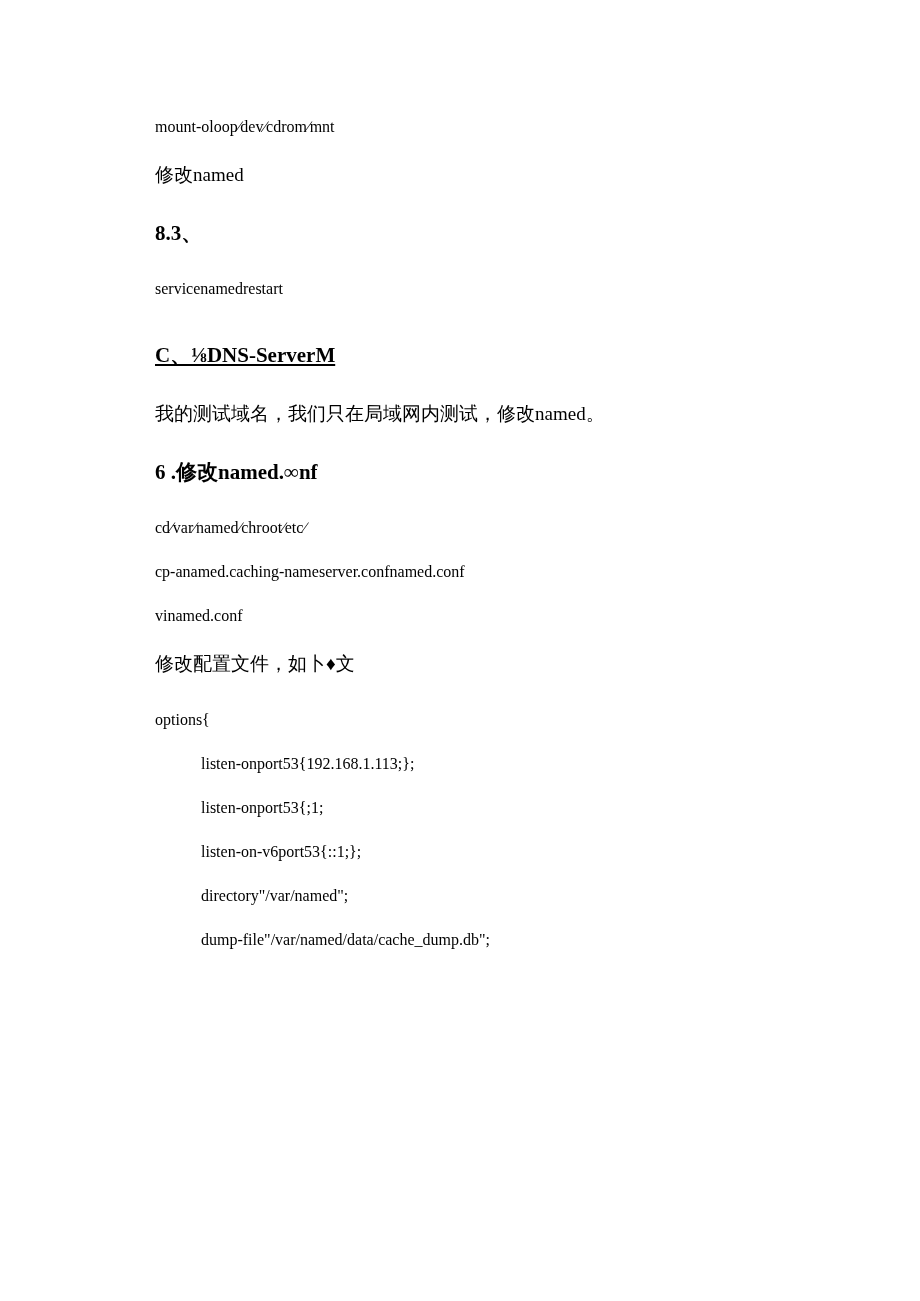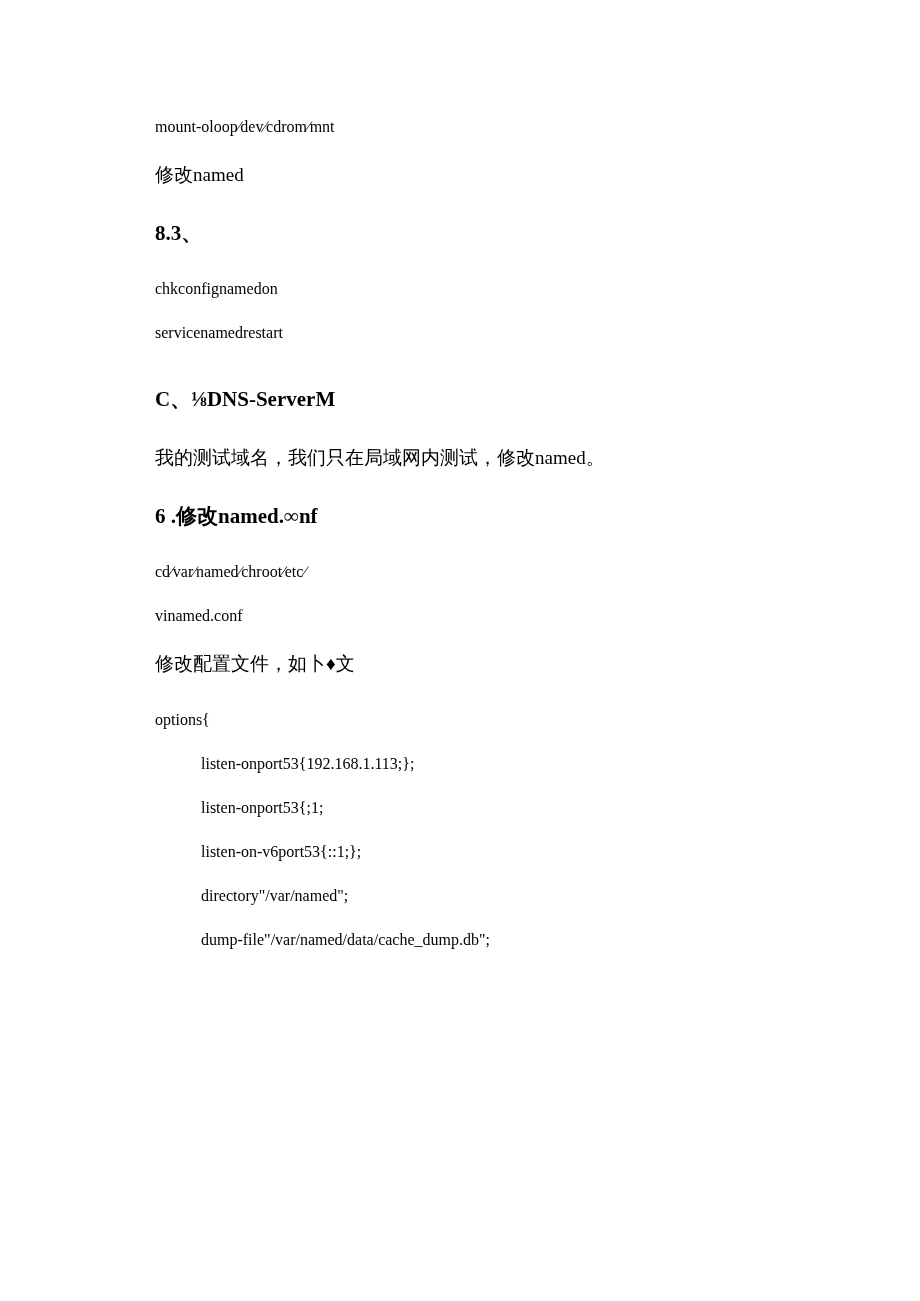--- a/index.html
+++ b/index.html
@@ -32,47 +32,48 @@
     margin: 0 0 28px 0;
     line-height: 1.7;
   }
   .line-cjk-mid {
     font-size: 19px;
     margin: 0 0 18px 0;
     line-height: 1.7;
   }
   .gap-above {
     margin-top: 40px;
+    text-decoration: underline;
   }
   .gap-above-sm {
   }
   .highlight {
     background: #ffff00;
   }
   .indent {
     padding-left: 46px;
   }
 </style>
 </head>
 <body>
 
 <div class="page">
 
   <p class="line">mount-oloop∕dev∕cdrom∕mnt</p>
   <p class="line-cjk">修改named</p>
 
   <p class="heading gap-above-sm">8.3、</p>
-  <p class="line">chkconfignamedon</p>
   <p class="line">servicenamedrestart</p>
 
   <p class="heading gap-above">C、⅛DNS-ServerM</p>
   <p class="line-cjk">我的测试域名，我们只在局域网内测试，修改named。</p>
 
   <p class="heading">6 .修改named.∞nf</p>
   <p class="line">cd∕var∕named∕chroot∕etc∕</p>
+  <p class="line">cp-anamed.caching-nameserver.confnamed.conf</p>
   <p class="line">vinamed.conf</p>
   <p class="line-cjk">修改配置文件，如卜♦文</p>
   <p class="line">options{</p>
   <p class="line indent">listen-onport53{192.168.1.113;};</p>
   <p class="line indent">listen-onport53{;1;</p>
   <p class="line indent">listen-on-v6port53{::1;};</p>
   <p class="line indent">directory"/var/named";</p>
   <p class="line indent">dump-file"/var/named/data/cache_dump.db";</p>
 
 </div>

